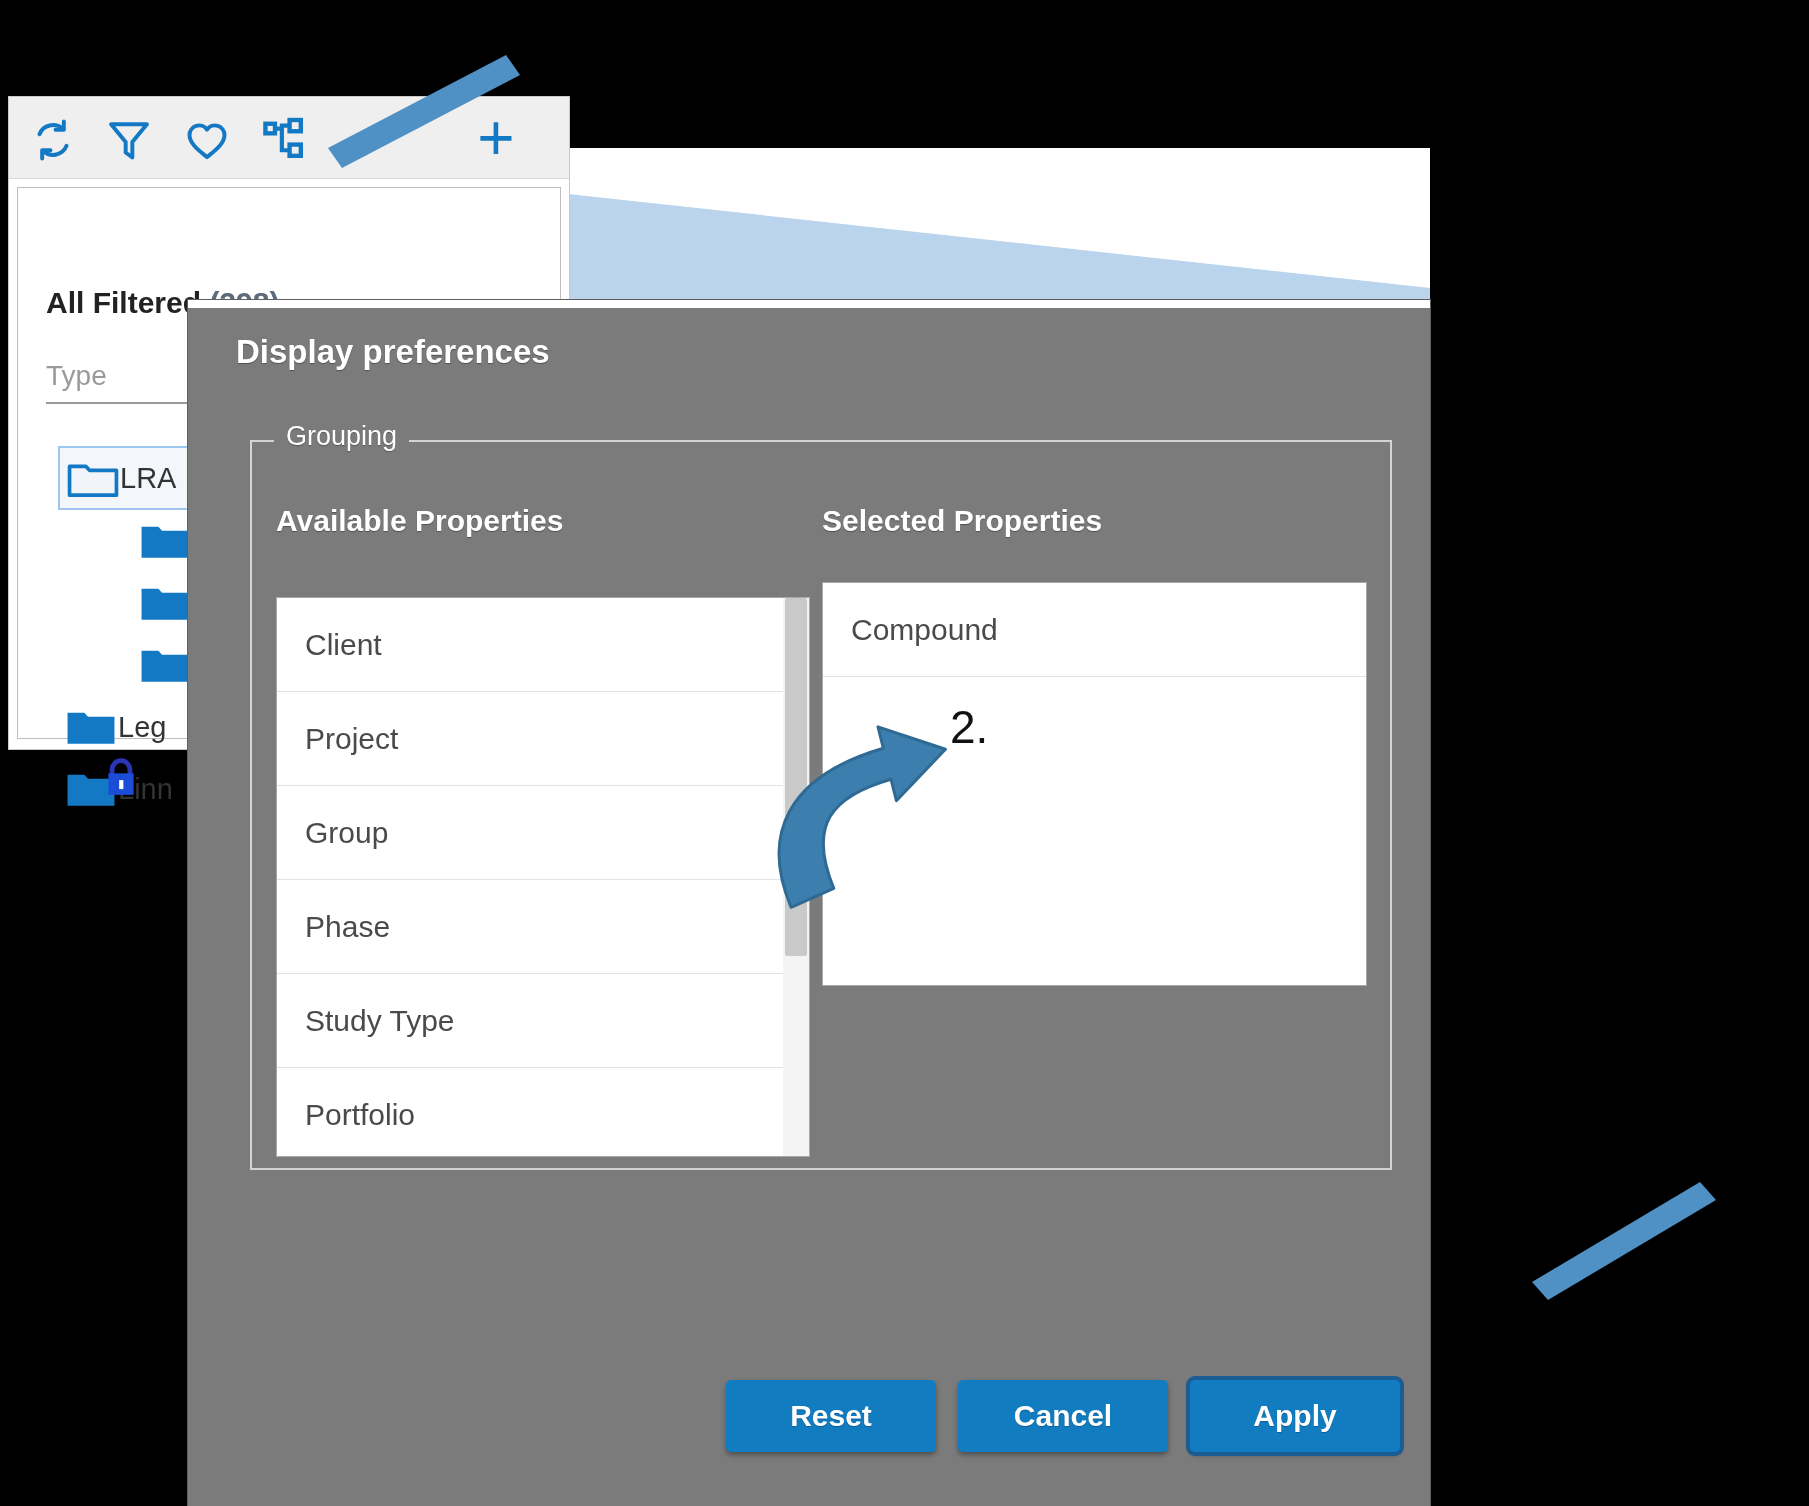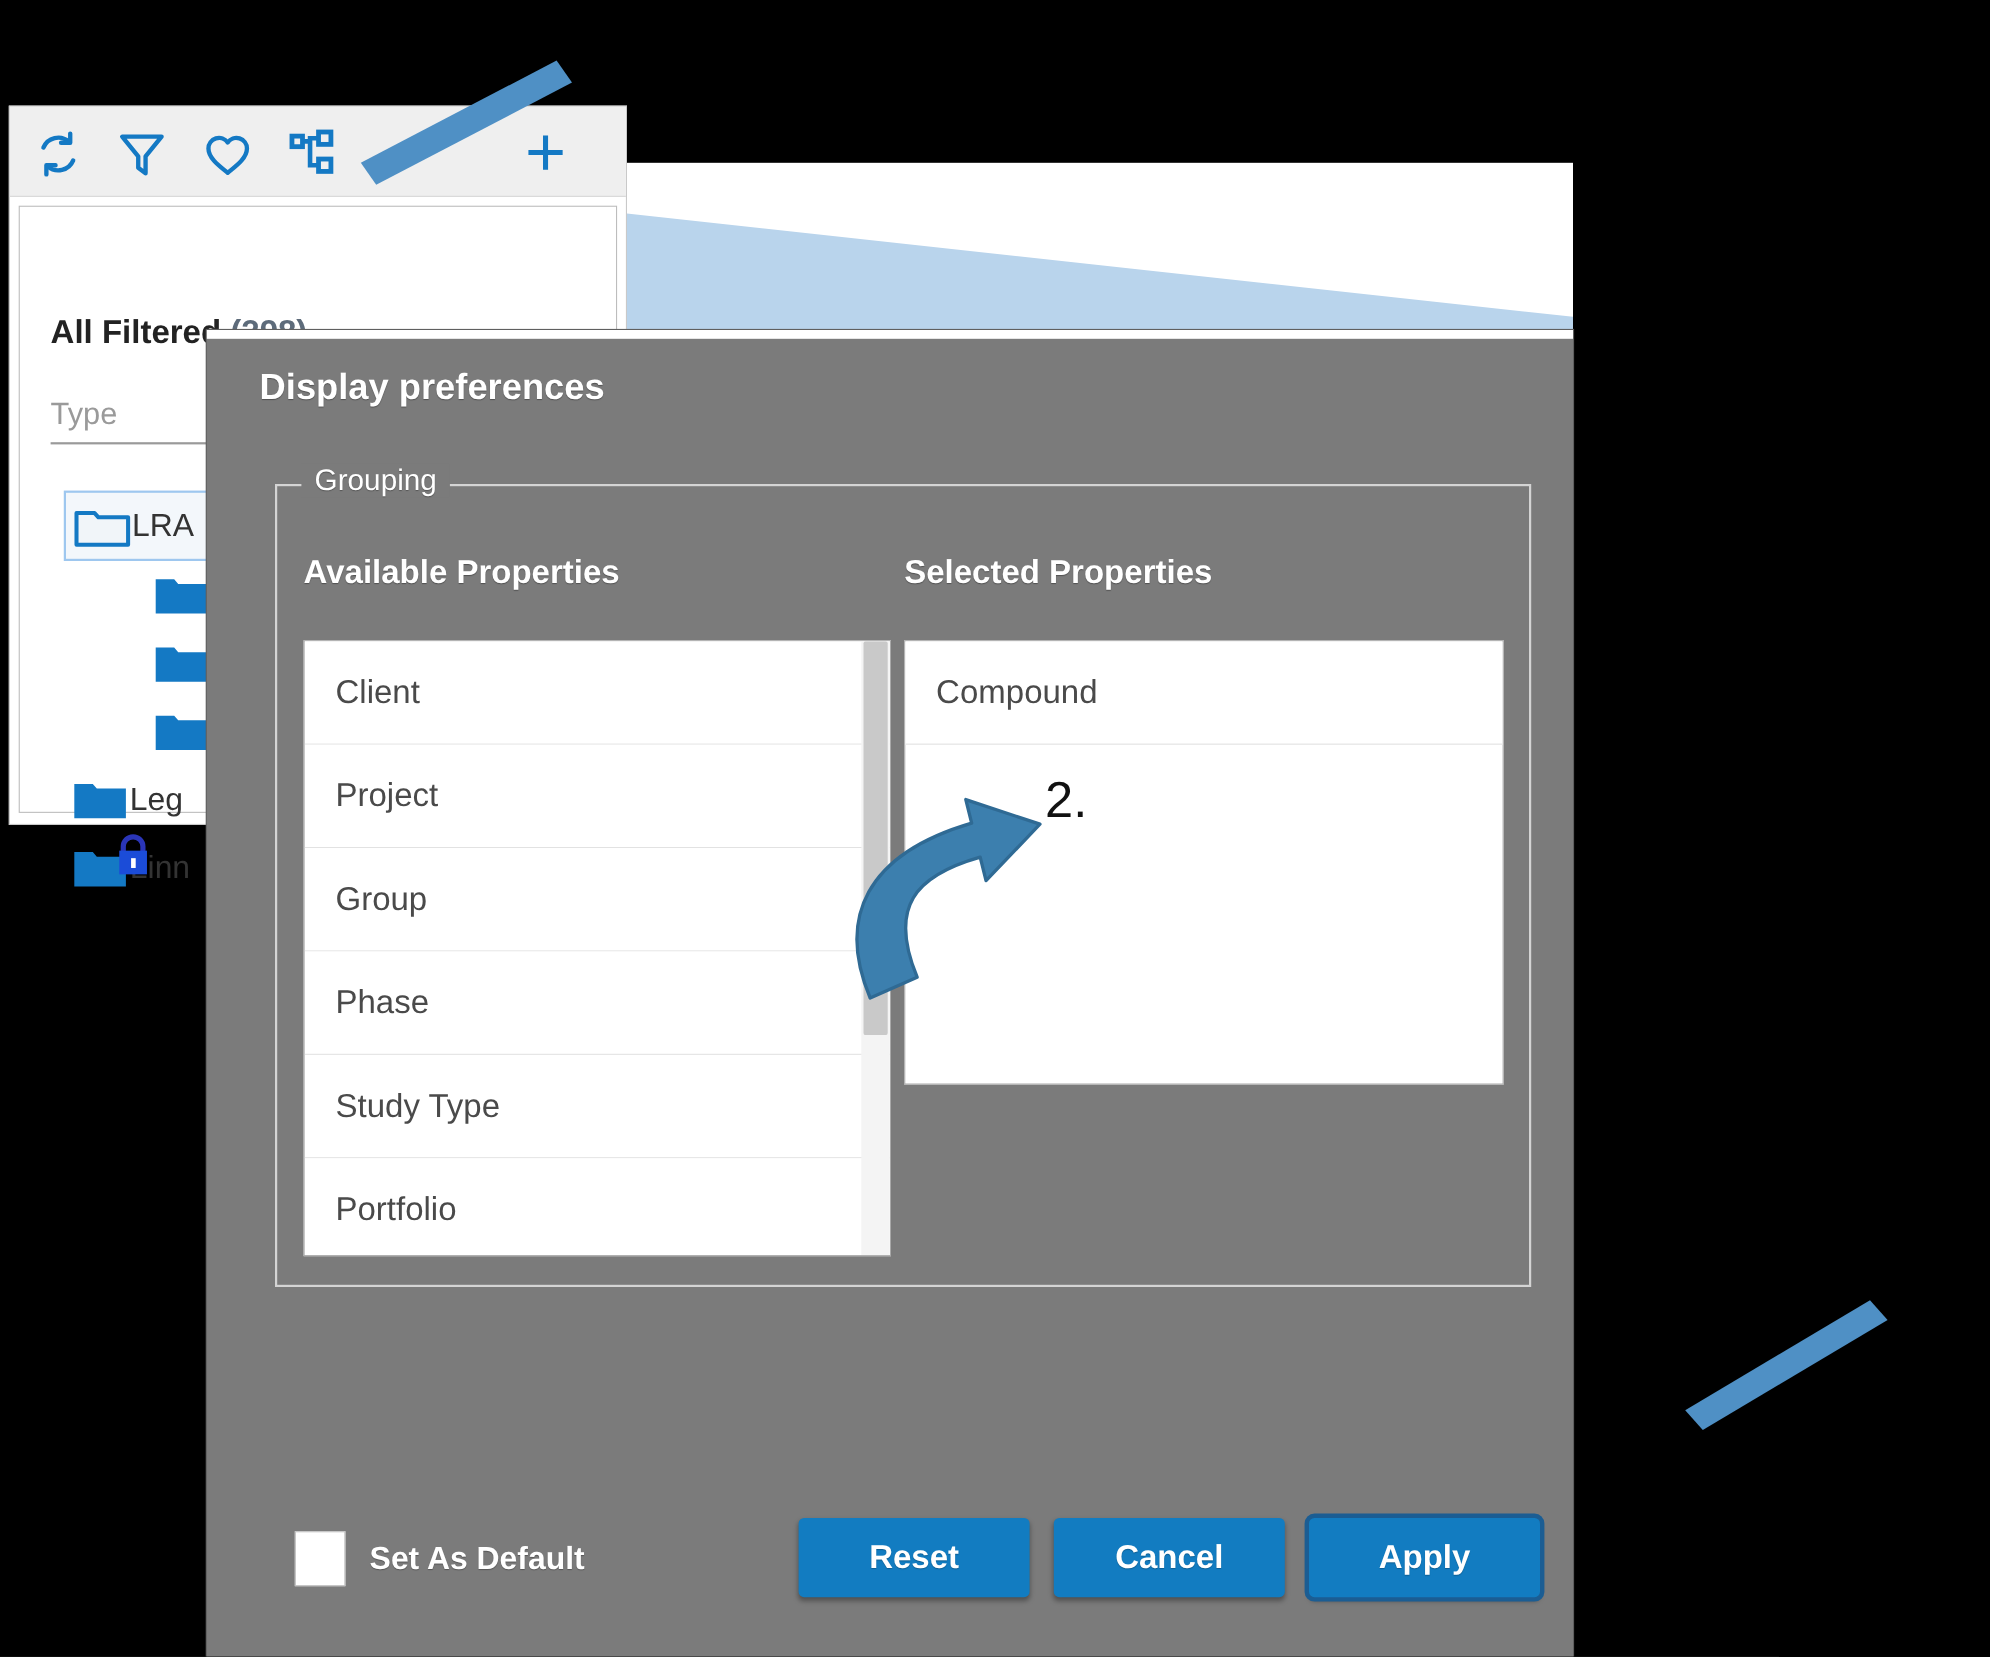--- a/index.html
+++ b/index.html
@@ -162,21 +162,21 @@
   .col-head.left { left: 24px; top: 62px; text-align: center; }
   .col-head.right { left: 570px; top: 62px; }
 
   .listbox {
     position: absolute;
     top: 140px;
     background: #ffffff;
     border: 1px solid #a8a8a8;
     overflow: hidden;
   }
-  .listbox.left  { left: 24px;  width: 534px; height: 560px; }
+  .listbox.left  { left: 24px;  width: 534px; height: 560px; margin-top: 15px; }
   .listbox.right { left: 570px; width: 545px; height: 404px; }
 
   .prop-item {
     height: 94px;
     display: flex; align-items: center;
     padding-left: 28px;
     font-size: 30px;
     color: #4a4a4a;
     border-bottom: 1px solid #e2e2e2;
     background: #ffffff;
@@ -388,24 +388,20 @@
           <div class="thumb"></div>
         </div>
       </div>
 
       <div class="listbox right">
         <div class="prop-item">Compound</div>
       </div>
     </div>
 
     <div class="dialog-footer">
-      <div class="setdefault">
-        <span class="checkbox"></span>
-        <span class="lbl">Set As Default</span>
-      </div>
       <div class="btn-row">
         <button class="btn">Reset</button>
         <button class="btn">Cancel</button>
         <button class="btn focused">Apply</button>
       </div>
     </div>
   </div>
 
   <svg class="anno" viewBox="0 0 1809 1506">
 

